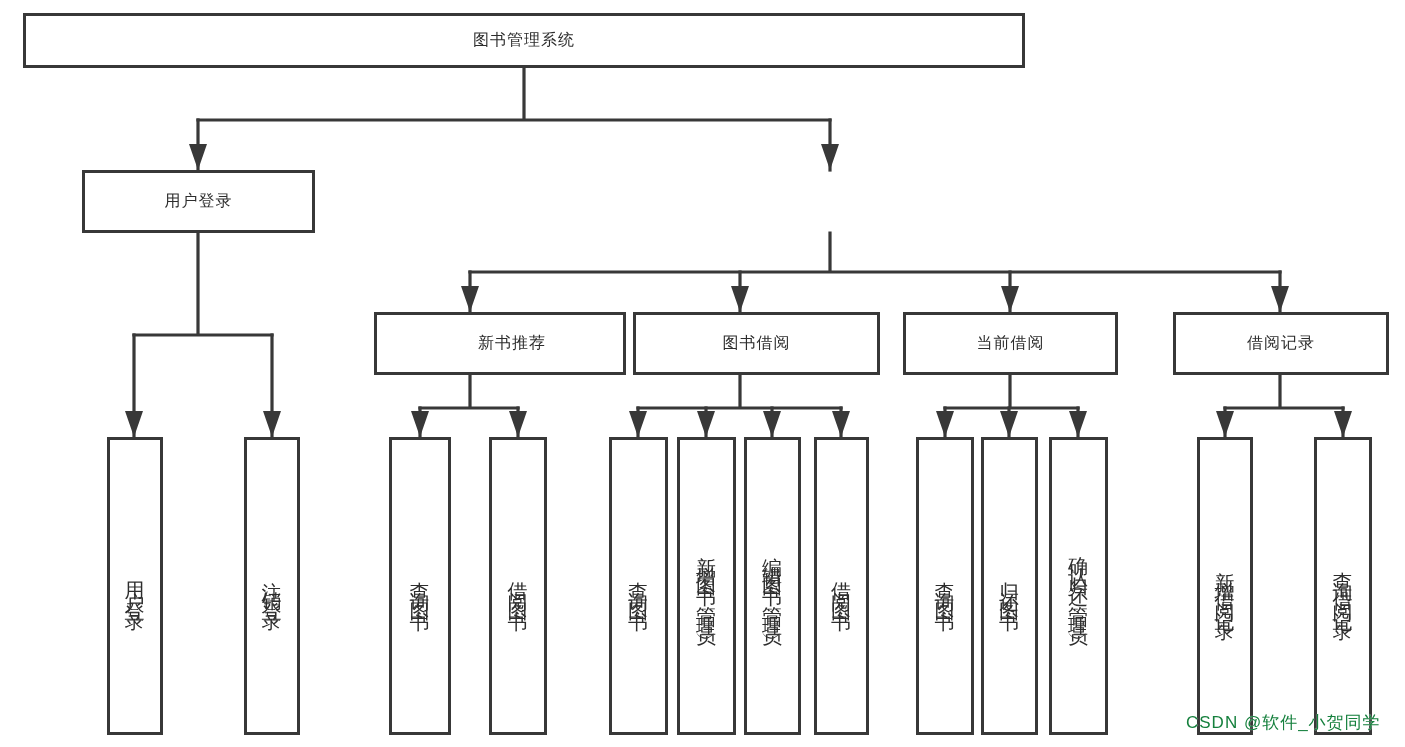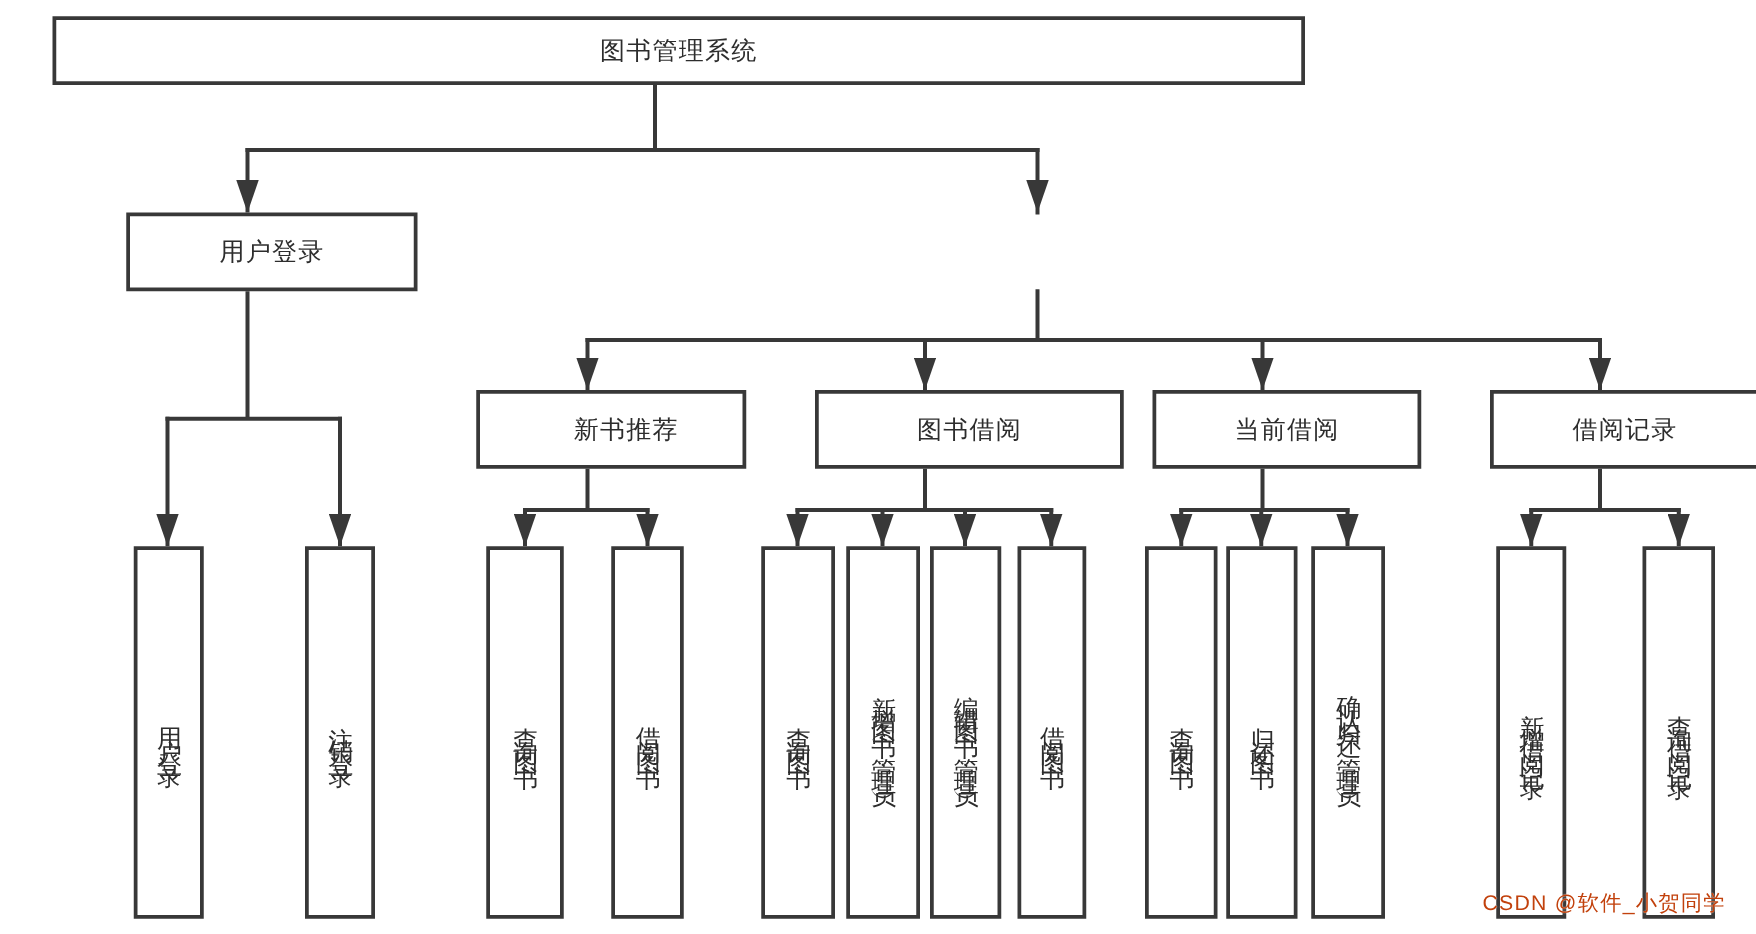--- a/index.html
+++ b/index.html
@@ -21,45 +21,44 @@
     position: absolute;
     box-sizing: border-box;
     background: #ffffff;
     border: 3px solid #383838;
     color: #2d2d2d;
     display: flex;
     align-items: center;
     justify-content: center;
   }
   .hbox {
-    font-size: 20px;
+    font-size: 16px;
     letter-spacing: 1px;
     white-space: nowrap;
-    margin-left: 19px;
   }
   .vbox span {
     writing-mode: vertical-rl;
     text-orientation: mixed;
     font-size: 20px;
     line-height: 1.1;
     letter-spacing: 10px;
     color: #2d2d2d;
     white-space: nowrap;
   }
   
   .lvl2 { top: 170px; height: 63px; }
   .lvl3 { top: 312px; height: 63px; }
   .leaf { top: 437px; height: 298px; }
   .watermark {
     position: absolute;
     left: 1186px;
     top: 711px;
     font-size: 17px;
     letter-spacing: 1px;
-    color: #c2410c;
+    color: #15803d;
     text-shadow: 0 0 1px #ffffff;
     white-space: nowrap;
     z-index: 5;
   }
 </style>
 </head>
 <body>
 
 <div class="canvas">
 
@@ -108,21 +107,21 @@
 
       <line x1="1225" y1="408" x2="1225" y2="437" marker-end="url(#arrowhead)"></line>
       <line x1="1343" y1="408" x2="1343" y2="437" marker-end="url(#arrowhead)"></line>
     </g>
   </svg>
 
   <div class="box hbox" style="left:23px; top:13px; width:1002px; height:55px;">图书管理系统</div>
 
   <div class="box hbox lvl2" style="left:82px; width:233px;">用户登录</div>
 
-  <div class="box hbox lvl3" style="left:362px; width:216px;padding-left:24px;">新书推荐</div>
+  <div class="box hbox lvl3" style="left:374px; width:252px;padding-left:24px;">新书推荐</div>
   <div class="box hbox lvl3" style="left:633px; width:247px;">图书借阅</div>
   <div class="box hbox lvl3" style="left:1173px; width:216px;">借阅记录</div>
   <div class="box hbox lvl3" style="left:903px; width:215px;">当前借阅</div>
 
   <div class="box vbox leaf" style="left:107px; width:56px;">
     <span>用户登录</span>
   </div>
   <div class="box vbox leaf" style="left:244px; width:56px;">
     <span>注销登录</span>
   </div>

